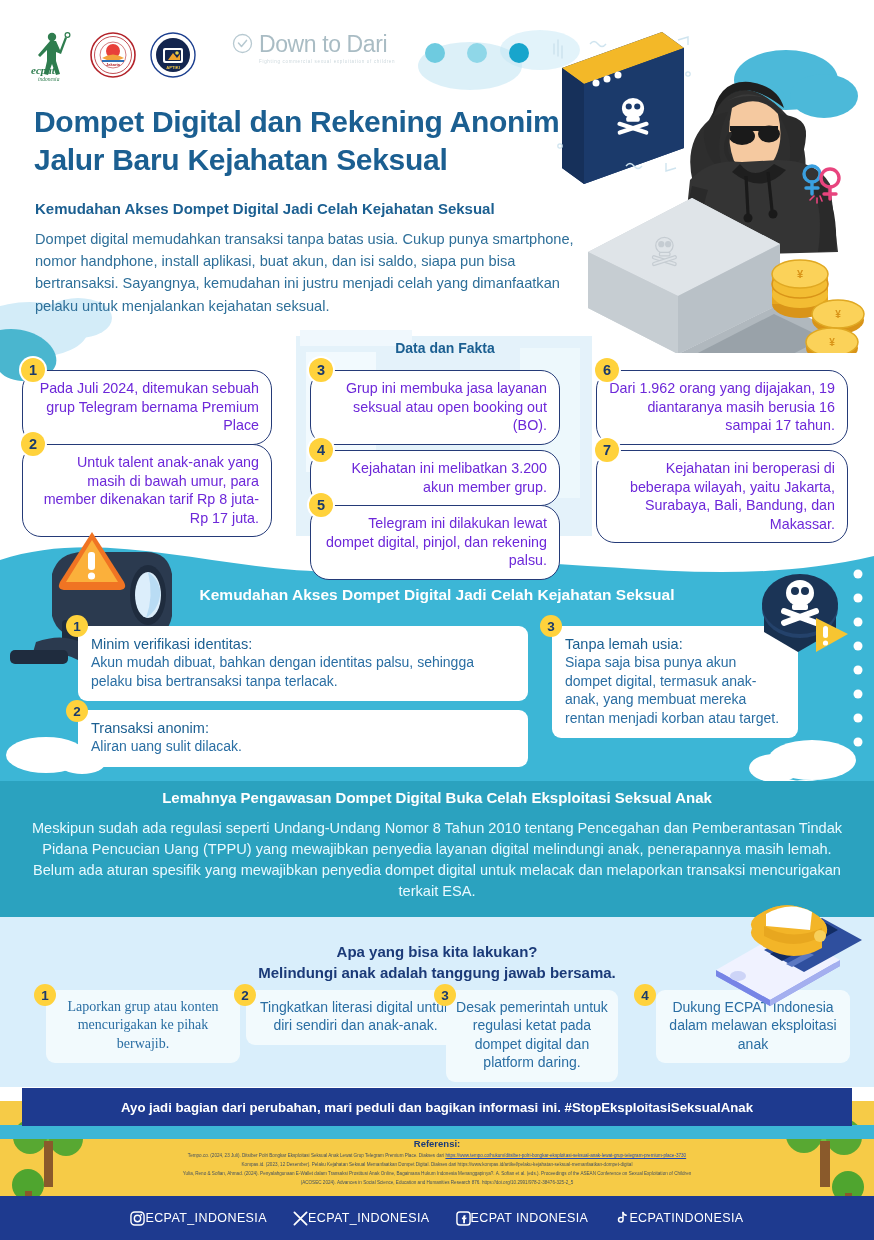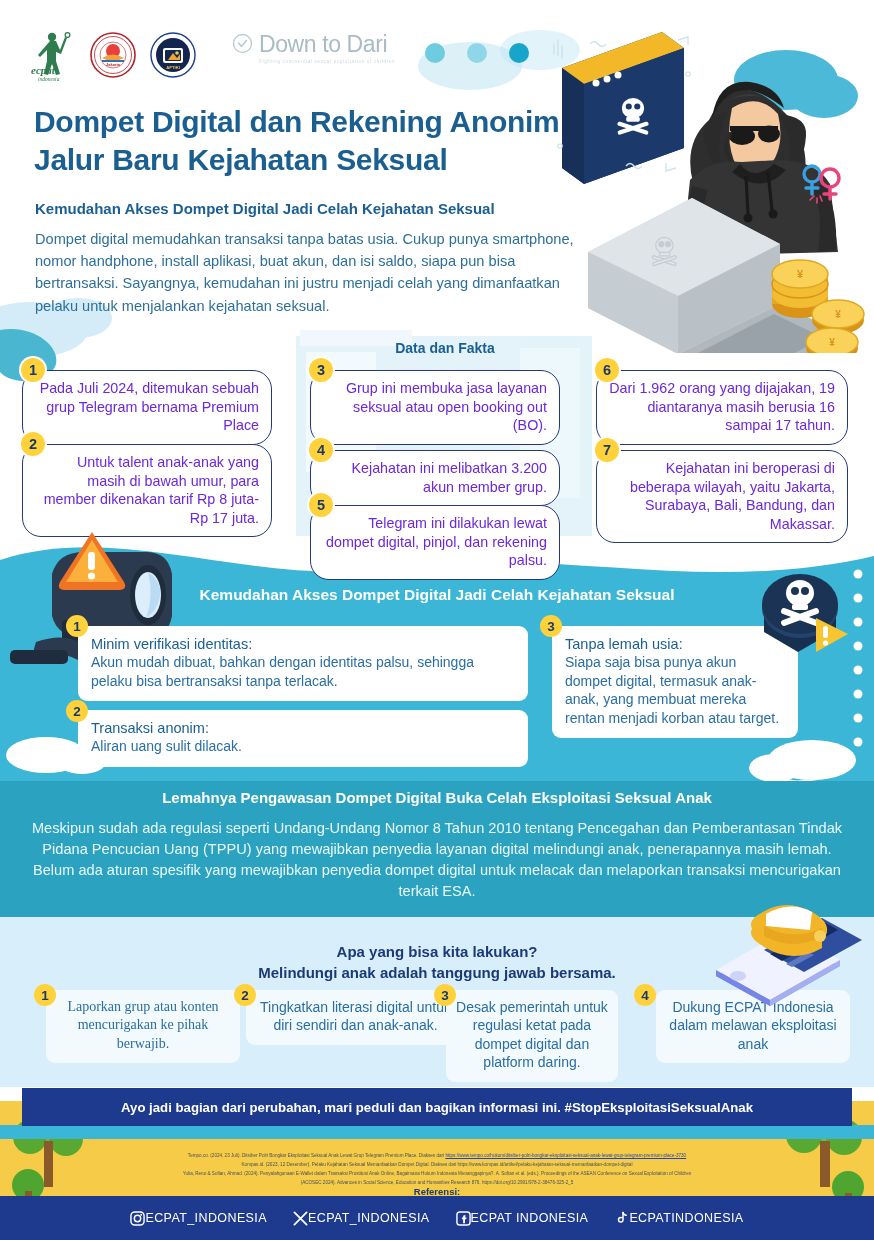--- a/index.html
+++ b/index.html
@@ -77,21 +77,21 @@
           display:flex; align-items:center; justify-content:center; z-index:4; }
 
   
   .foot-wrap { position:absolute; left:0; top:1087px; width:874px; height:153px; }
   .foot-yellow { position:absolute; left:0; top:14px; width:874px; height:137px; background:#f6cb47; }
   .foot-blueband { position:absolute; left:22px; top:1088px; width:830px; height:38px;
                    background:#1e3a8f; display:flex; align-items:center; justify-content:center; }
   .foot-blueband span { color:#fff; font-weight:bold; font-size:13.2px; }
   .foot-tealstrip { position:absolute; left:0; top:1125px; width:874px; height:14px; background:#3cb6d6; }
   .ref-title { position:absolute; left:0; top:1138px; width:874px; text-align:center;
-               color:#1b3a78; font-weight:bold; font-size:9.5px;margin-top:48px; }
+               color:#1b3a78; font-weight:bold; font-size:9.5px; }
   .ref-lines { position:absolute; left:40px; top:1152px; width:794px; text-align:center;
                color:#46525e; font-size:4.6px; line-height:1.95; }
   .ref-lines .u { color:#2348b8; text-decoration:underline; }
   .social { position:absolute; left:0; top:1196px; width:874px; height:44px; background:#1e3a8f;
             display:flex; align-items:center; justify-content:center; gap:26px; }
   .sitem { display:flex; align-items:center; color:#fff; font-size:12.5px; letter-spacing:0.4px; }
 </style>
 </head>
 <body>
 

